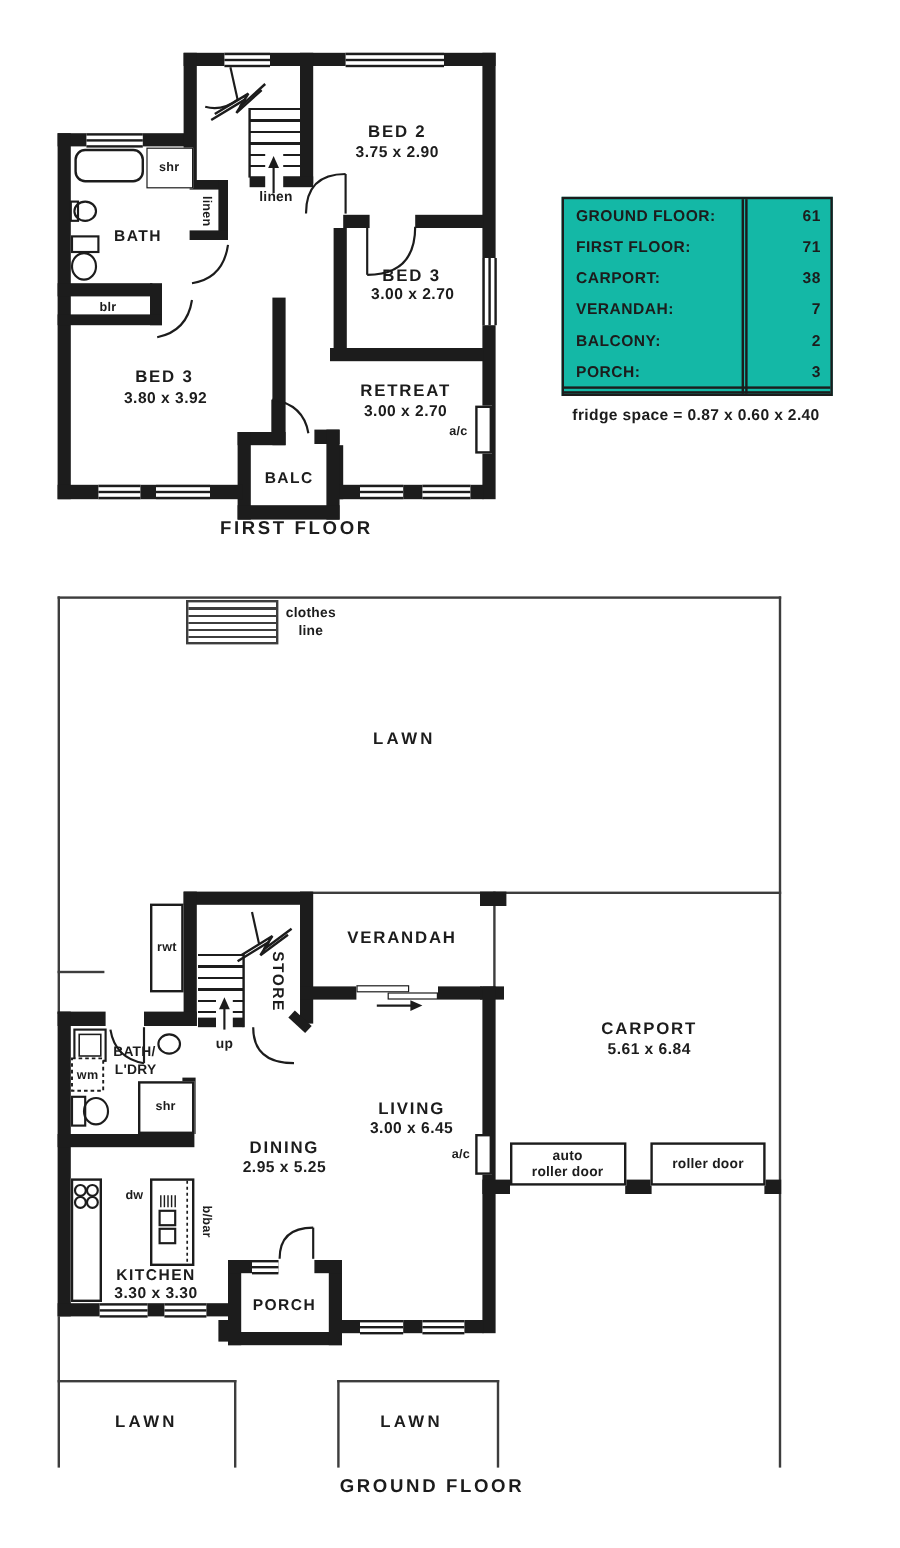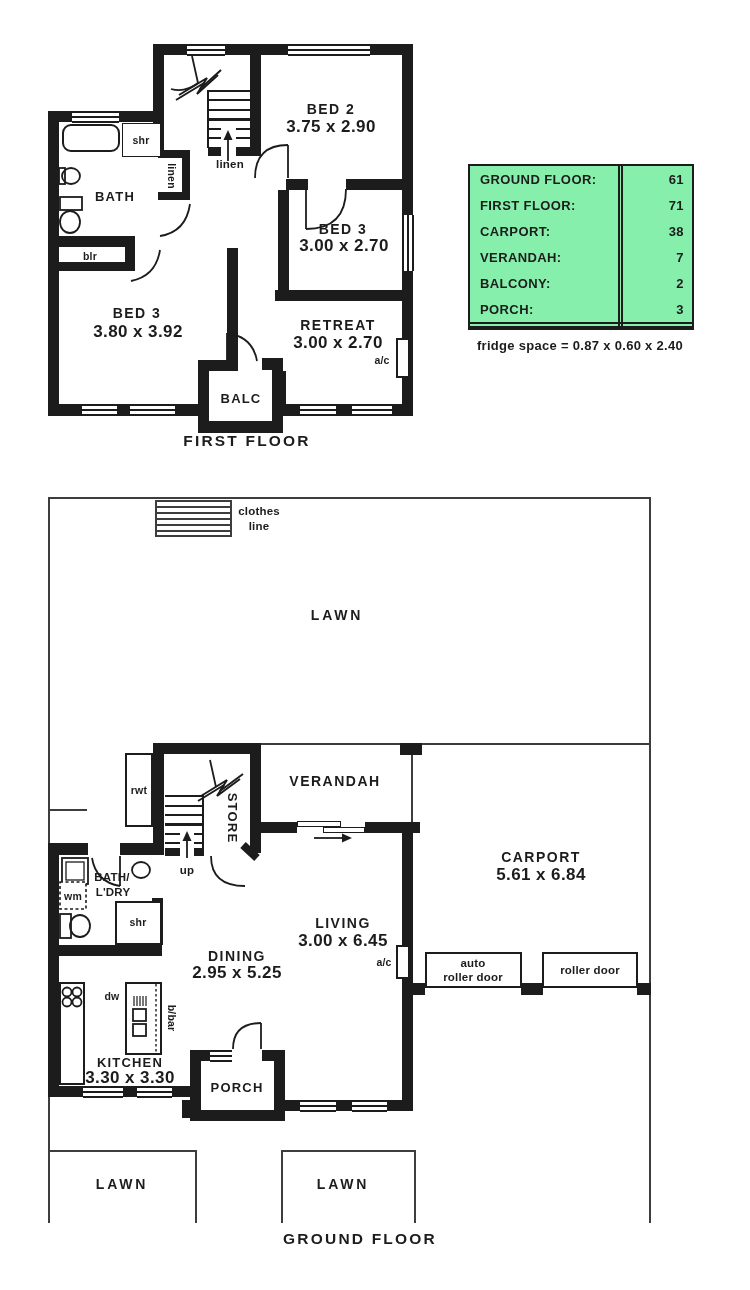--- a/index.html
+++ b/index.html
@@ -13,31 +13,31 @@
   .winh::after { content:""; display:block; height:1.8px; background:#1c1c1c; margin-top:3px; }
   .winv { position:absolute; width:12px; background:#fff; border-left:2px solid #1c1c1c; border-right:2px solid #1c1c1c; box-sizing:border-box; }
   .winv::after { content:""; display:block; width:1.8px; height:100%; background:#1c1c1c; margin-left:3px; }
   .stairs { position:absolute; background:repeating-linear-gradient(to bottom, #1c1c1c 0 2px, #ffffff 2px 9.5px); }
   .clothes { position:absolute; border:2px solid #3d3d3d; box-sizing:border-box;
              background:repeating-linear-gradient(to bottom, #ffffff 0 4.2px, #3d3d3d 4.2px 6px); }
   .lbl { position:absolute; transform:translate(-50%,-50%); white-space:nowrap; line-height:1; }
   .vert { transform:translate(-50%,-50%) rotate(90deg); }
   .room { font-size:14px; letter-spacing:1.5px; }
   .room2 { font-size:13px; letter-spacing:1.2px; }
-  .dims { font-size:17px; letter-spacing:0.4px; }
+  .dims { font-size:13px; letter-spacing:0.4px; }
   .sm   { font-size:10.5px; letter-spacing:0.2px; }
   .md   { font-size:11.5px; letter-spacing:0.2px; }
   .it   { }
   .cap  { font-size:15.5px; letter-spacing:2.2px; }
   .lawn { font-size:14px; letter-spacing:2.8px; }
   svg.overlay { position:absolute; left:0; top:0; pointer-events:none; }
   
   .areas { position:absolute; left:455px; top:164px; width:250px; font-size:13px; letter-spacing:0.4px; }
   .ahead { display:flex; justify-content:space-between; padding:0 34px 5px 22px; font-size:13.5px; }
-  .abox  { margin-left:13px; width:222px; border:2.2px solid #1c1c1c; position:relative; background:#86efac; }
+  .abox  { margin-left:13px; width:222px; border:2.2px solid #1c1c1c; position:relative; background:#14b8a6; }
   .adiv  { position:absolute; left:148px; top:0; bottom:0; width:5px; border-left:2px solid #1c1c1c; border-right:2px solid #1c1c1c; box-sizing:border-box; }
   .arow  { display:flex; align-items:center; height:26px; padding:0 8px 0 10px; }
   .arow .val, .atotal .val { margin-left:auto; }
   .asep  { height:6px; border-top:2px solid #1c1c1c; border-bottom:2px solid #1c1c1c; box-sizing:border-box; }
   .atotal{ height:24px; display:flex; align-items:center; padding:0 8px 0 10px; }
   .anote { margin-top:8px; text-align:center; font-size:13px; letter-spacing:0.3px; }
 </style>
 </head>
 <body>
 

